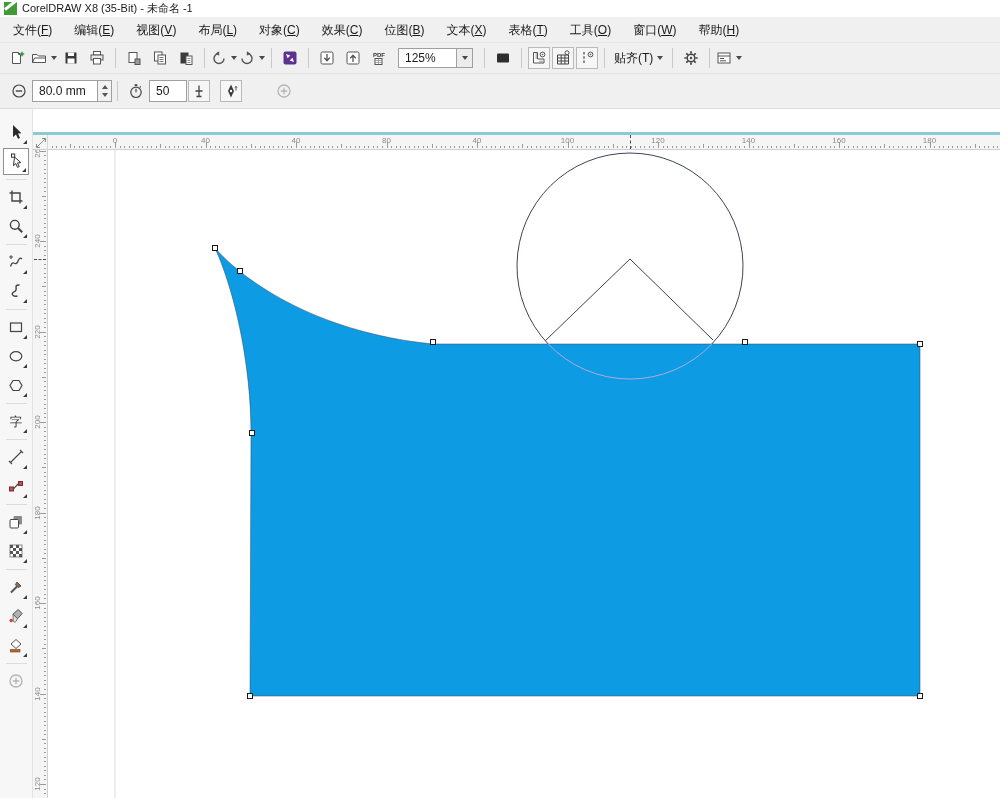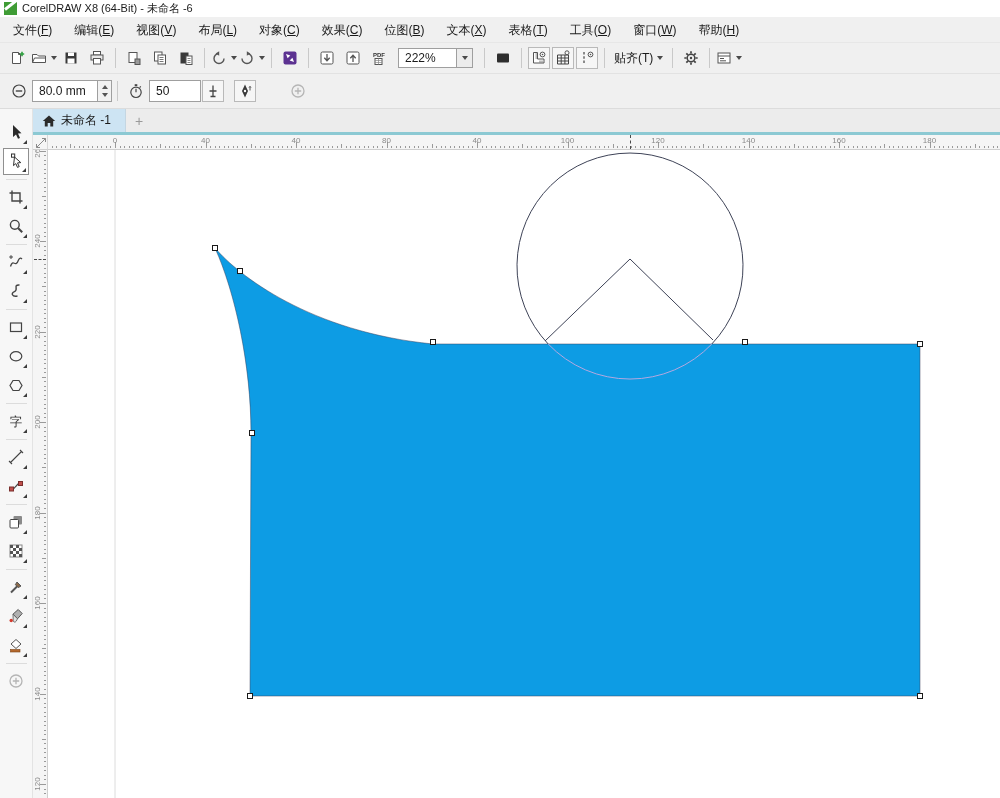--- a/index.html
+++ b/index.html
@@ -250,21 +250,21 @@
         <path d="M8,2.5 L14.2,8 H12.2 V13.5 H9.3 V10 H6.7 V13.5 H3.8 V8 H1.8 Z" fill="#2b2b2b"></path>
       </g>
   <g id="origin-corner">
         <path d="M3.5,12.5 L12.5,3.5 M12.5,3.5 h-3.5 M12.5,3.5 v3.5 M3.5,12.5 h3.5 M3.5,12.5 v-3.5" fill="none" stroke="#8a8a8a" stroke-width="1"></path>
       </g>
 </defs>
 </svg>
 
 <div class="titlebar">
   <span class="app-logo"></span>
-  <span>CorelDRAW X8 (64-Bit) - 未命名 -6</span>
+  <span>CorelDRAW X8 (35-Bit) - 未命名 -1</span>
 </div>
 
 <div class="menubar" id="menubar">
     <div class="menu-item">文件(<u>F</u>)</div>
     <div class="menu-item">编辑(<u>E</u>)</div>
     <div class="menu-item">视图(<u>V</u>)</div>
     <div class="menu-item">布局(<u>L</u>)</div>
     <div class="menu-item">对象(<u>C</u>)</div>
     <div class="menu-item">效果(<u>C</u>)</div>
     <div class="menu-item">位图(<u>B</u>)</div>
@@ -342,21 +342,21 @@
       <svg width="16" height="16">
         <use href="#export"></use>
       </svg>
     </span>
     <span class="tbtn">
       <svg width="16" height="16">
         <use href="#pdf-publish"></use>
       </svg>
     </span>
     <span class="zoom-combo">
-      <span class="val">222%</span>
+      <span class="val">125%</span>
       <span class="btn">
         <i class="dd"></i>
       </span>
     </span>
     <span class="tsep"></span>
     <span class="tbtn">
       <svg width="16" height="16">
         <use href="#fullscreen-preview"></use>
       </svg>
     </span>
@@ -408,21 +408,21 @@
   <span class="spin">
       <i class="up"></i>
       <i class="dn"></i>
     </span>
   <span class="tsep"></span>
   <span class="tbtn ic">
       <svg width="16" height="16">
         <use href="#stopwatch"></use>
       </svg>
     </span>
-  <span class="field" style="width:52px">
+  <span class="field" style="width:38px">
       <span>50</span>
     </span>
   <span class="tbtn framed">
       <svg width="16" height="16">
         <use href="#slider-plus"></use>
       </svg>
     </span>
   <span style="width:8px"></span>
   <span class="tbtn framed">
       <svg width="16" height="16">
@@ -532,29 +532,20 @@
         </svg>
       </div>
       <div class="toolsep"></div>
       <div class="tool">
         <svg width="17" height="17">
           <use href="#customize-plus"></use>
         </svg>
       </div>
     </div>
 
-  <div class="tabrow">
-    <div class="doc-tab">
-      <svg width="15" height="15">
-          <use href="#home"></use>
-        </svg>
-      <span>未命名 -1</span>
-    </div>
-    <div class="new-tab">+</div>
-  </div>
   <div class="tealbar"></div>
 
   <div class="ruler-corner">
     <svg width="15" height="15">
         <use href="#origin-corner"></use>
       </svg>
   </div>
   <div class="hruler" id="hruler">
       <div class="htick" style="left: 3.65px; height: 2px;"></div>
       <div class="htick" style="left: 8.175px; height: 2px;"></div>

